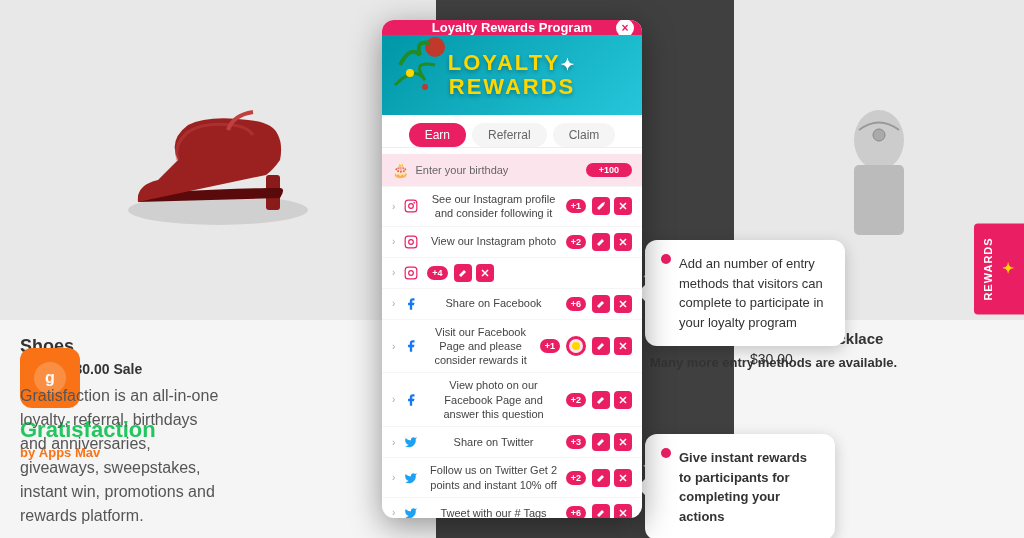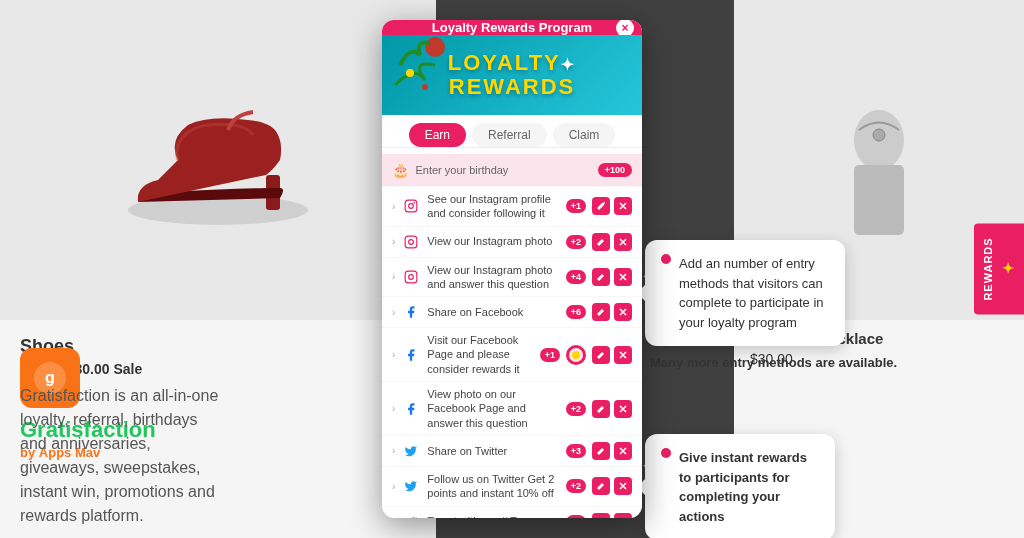--- a/index.html
+++ b/index.html
@@ -372,20 +372,21 @@
       display: flex;
       align-items: center;
       justify-content: center;
     }
 
     .entry-text {
       flex: 1;
       font-size: 11px;
       color: #444;
       line-height: 1.3;
+      text-align: center;
     }
 
     .entry-badge {
       background: #e91e63;
       color: white;
       font-size: 9px;
       font-weight: bold;
       padding: 2px 5px;
       border-radius: 10px;
       flex-shrink: 0;
@@ -431,21 +432,21 @@
       flex: 1;
       font-size: 11px;
       color: #666;
     }
 
     .birthday-points {
       background: #e91e63;
       color: white;
       font-size: 9px;
       font-weight: bold;
-      padding: 2px 7px;
+      padding: 2px 13px;
       border-radius: 10px;
     }
 
     
     .pink-circle {
       width: 20px;
       height: 20px;
       border-radius: 50%;
       border: 3px solid #e91e63;
       background: #fce4ec;
@@ -622,21 +623,20 @@
     </div>
 
     <div class="entry-row">
       <span class="entry-chevron">›</span>
       <div class="entry-icon">
         <svg viewBox="0 0 24 24" width="14" height="14" fill="none" stroke="#e91e63" stroke-width="2">
             <rect x="2" y="2" width="20" height="20" rx="5"></rect>
             <circle cx="12" cy="12" r="4"></circle>
           </svg>
       </div>
-      <span class="entry-text">View our Instagram photo and answer this question</span>
       <span class="entry-badge">+4</span>
       <div class="entry-actions">
         <div class="entry-action-btn">
             <svg viewBox="0 0 10 10">
               <path d="M1 7L6 2 8 4 3 9z" fill="white"></path>
             </svg>
           </div>
         <div class="entry-action-btn">
             <svg viewBox="0 0 10 10">
               <path d="M2 2L8 8M8 2L2 8" stroke="white" stroke-width="1.5" fill="none"></path>

